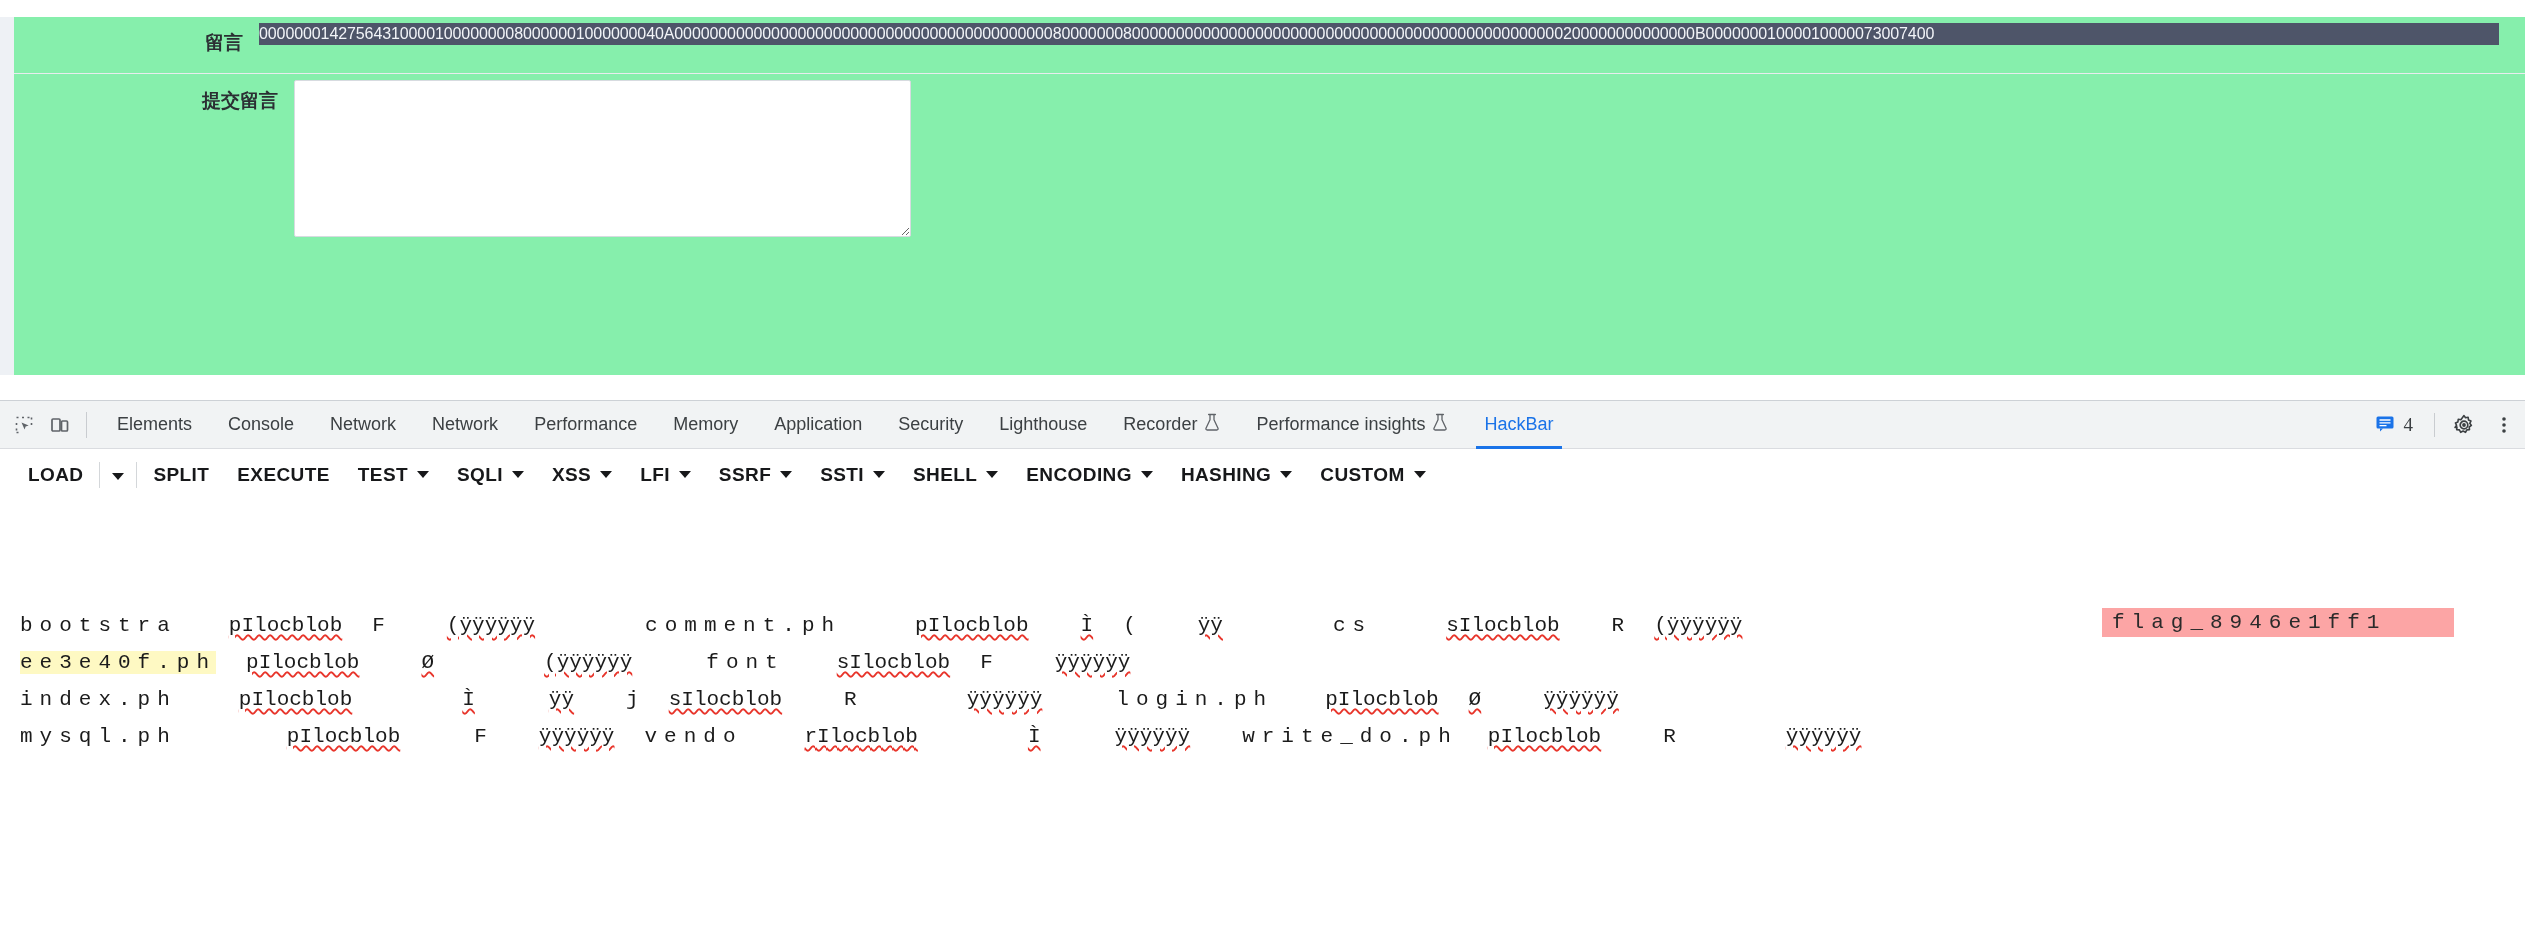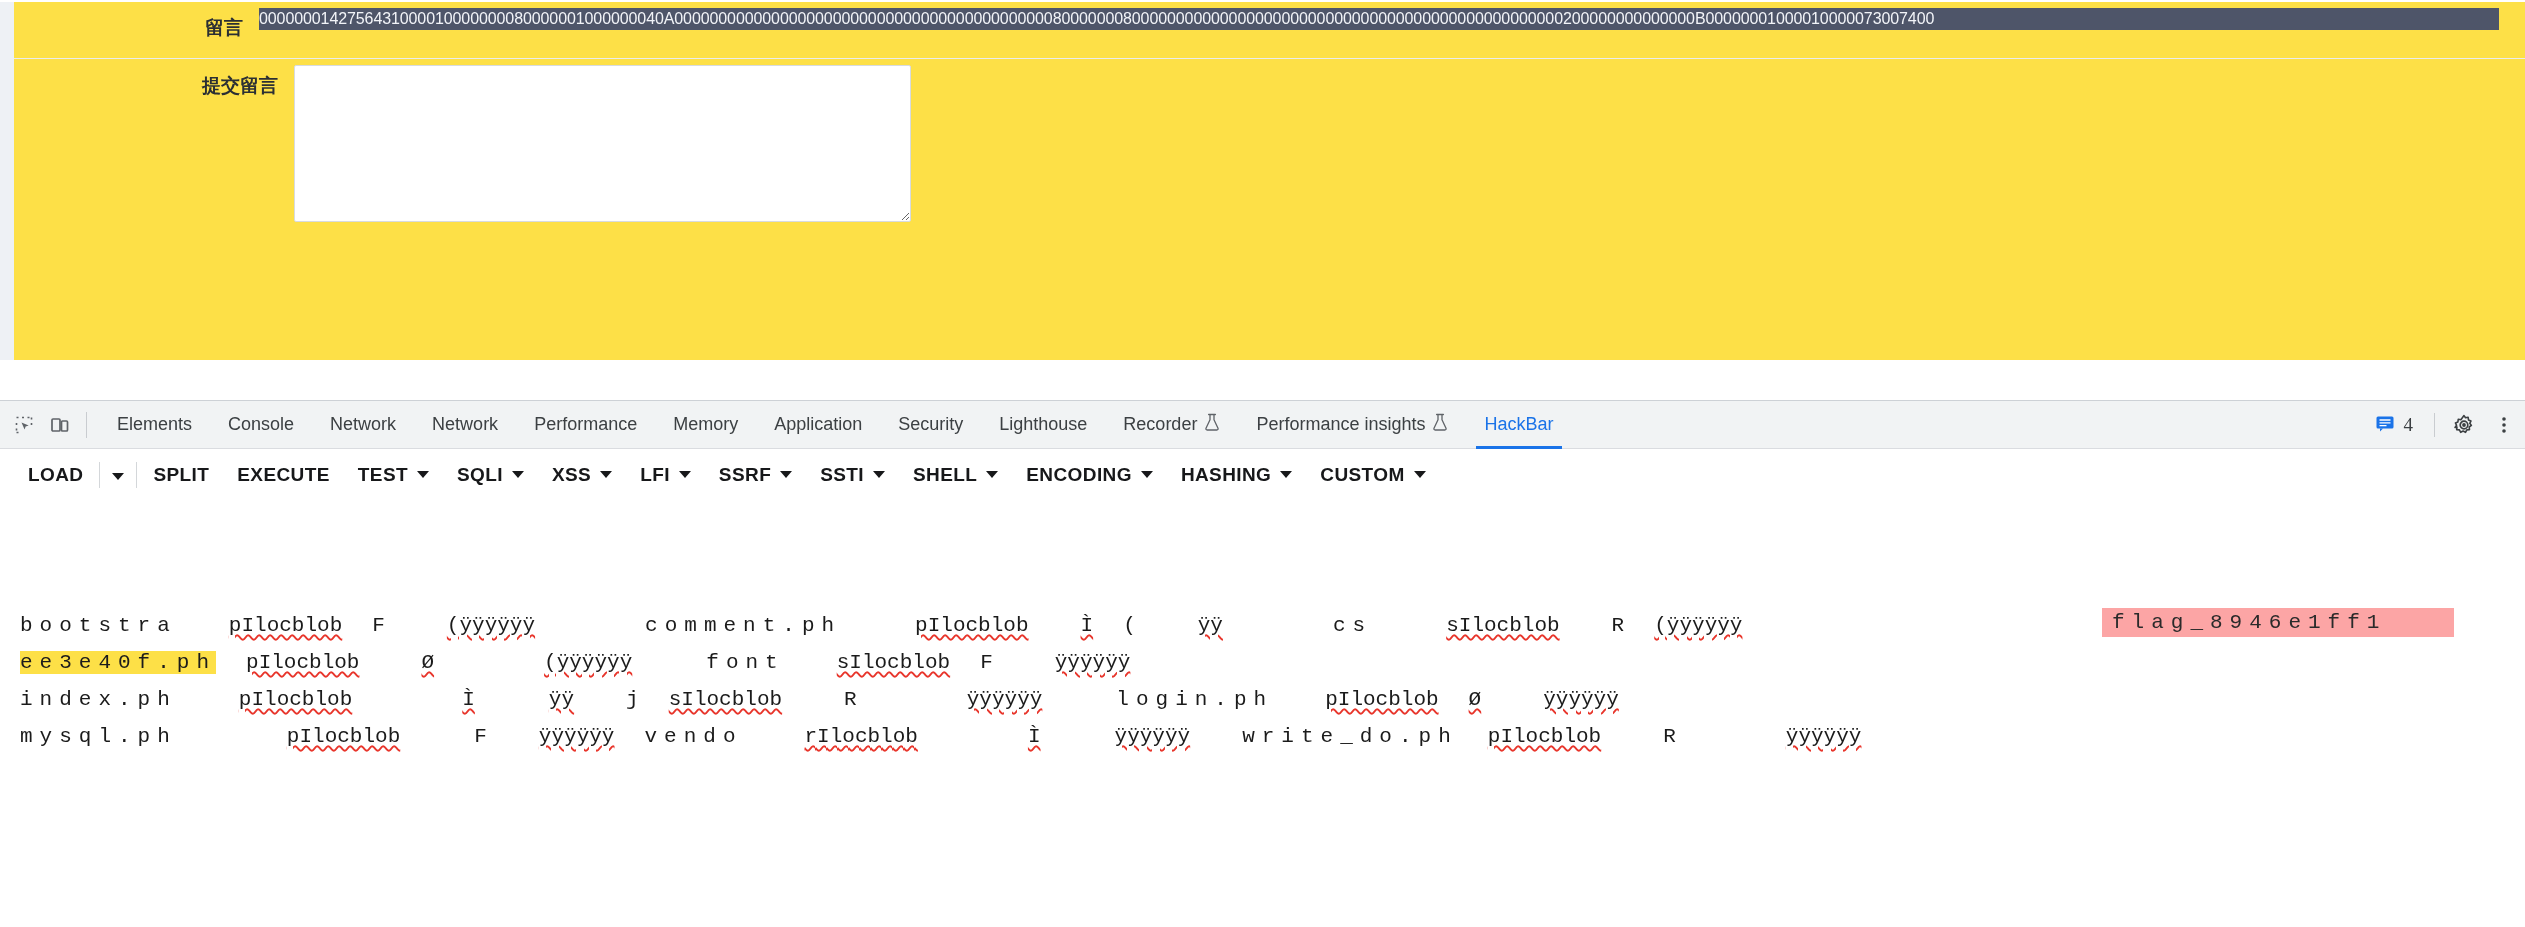--- a/index.html
+++ b/index.html
@@ -7,23 +7,23 @@
     width: 2525px;
     height: 927px;
     background: #ffffff;
     font-family: "Liberation Sans", sans-serif;
     overflow: hidden;
   }
 
   
   #page-area {
     position: absolute;
-    left: 0; top: 2px;
+    left: 0; top: 17px;
     width: 2525px; height: 358px;
-    background: #fde047;
+    background: #86efac;
     overflow: hidden;
   }
   .left-rail {
     position: absolute;
     left: 0; top: 0;
     width: 14px; height: 400px;
     background: #eef1f5;
   }
   .form-row {
     position: absolute;
@@ -222,21 +222,21 @@
   }
   .listing .row { height: 37px; position: relative; }
   .sp { letter-spacing: 7px; }
   .misspell {
     text-decoration: underline;
     text-decoration-style: wavy;
     text-decoration-color: #e8352b;
     text-decoration-thickness: 1.5px;
     text-underline-offset: 3px;
   }
-  .hl { background: #fde047; }
+  .hl { background: #fef9c3; }
   .gap-a { display: inline-block; width: 52px; }
   .gap-b { display: inline-block; width: 30px; }
   .gap-c { display: inline-block; width: 62px; }
   .gap-d { display: inline-block; width: 110px; }
   .gap-e { display: inline-block; width: 74px; }
 </style>
 </head>
 <body>
 
 <div id="page-area">

